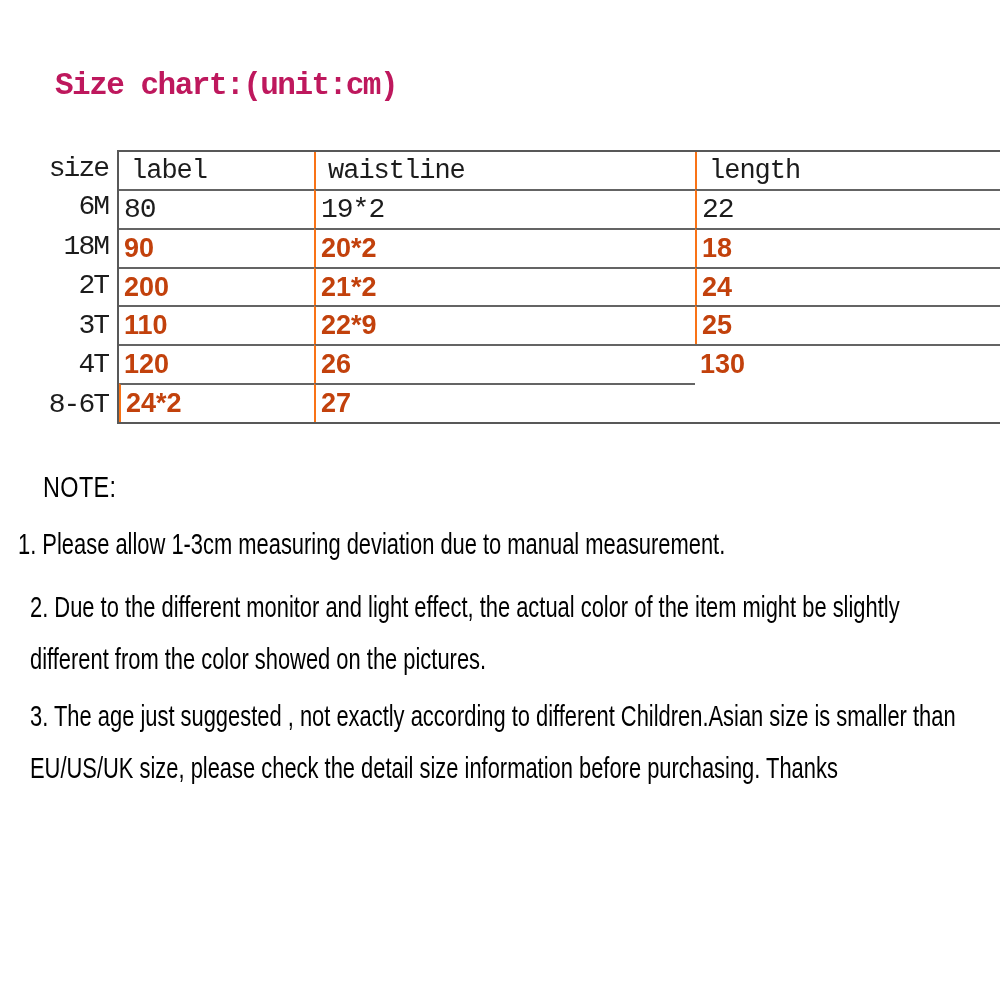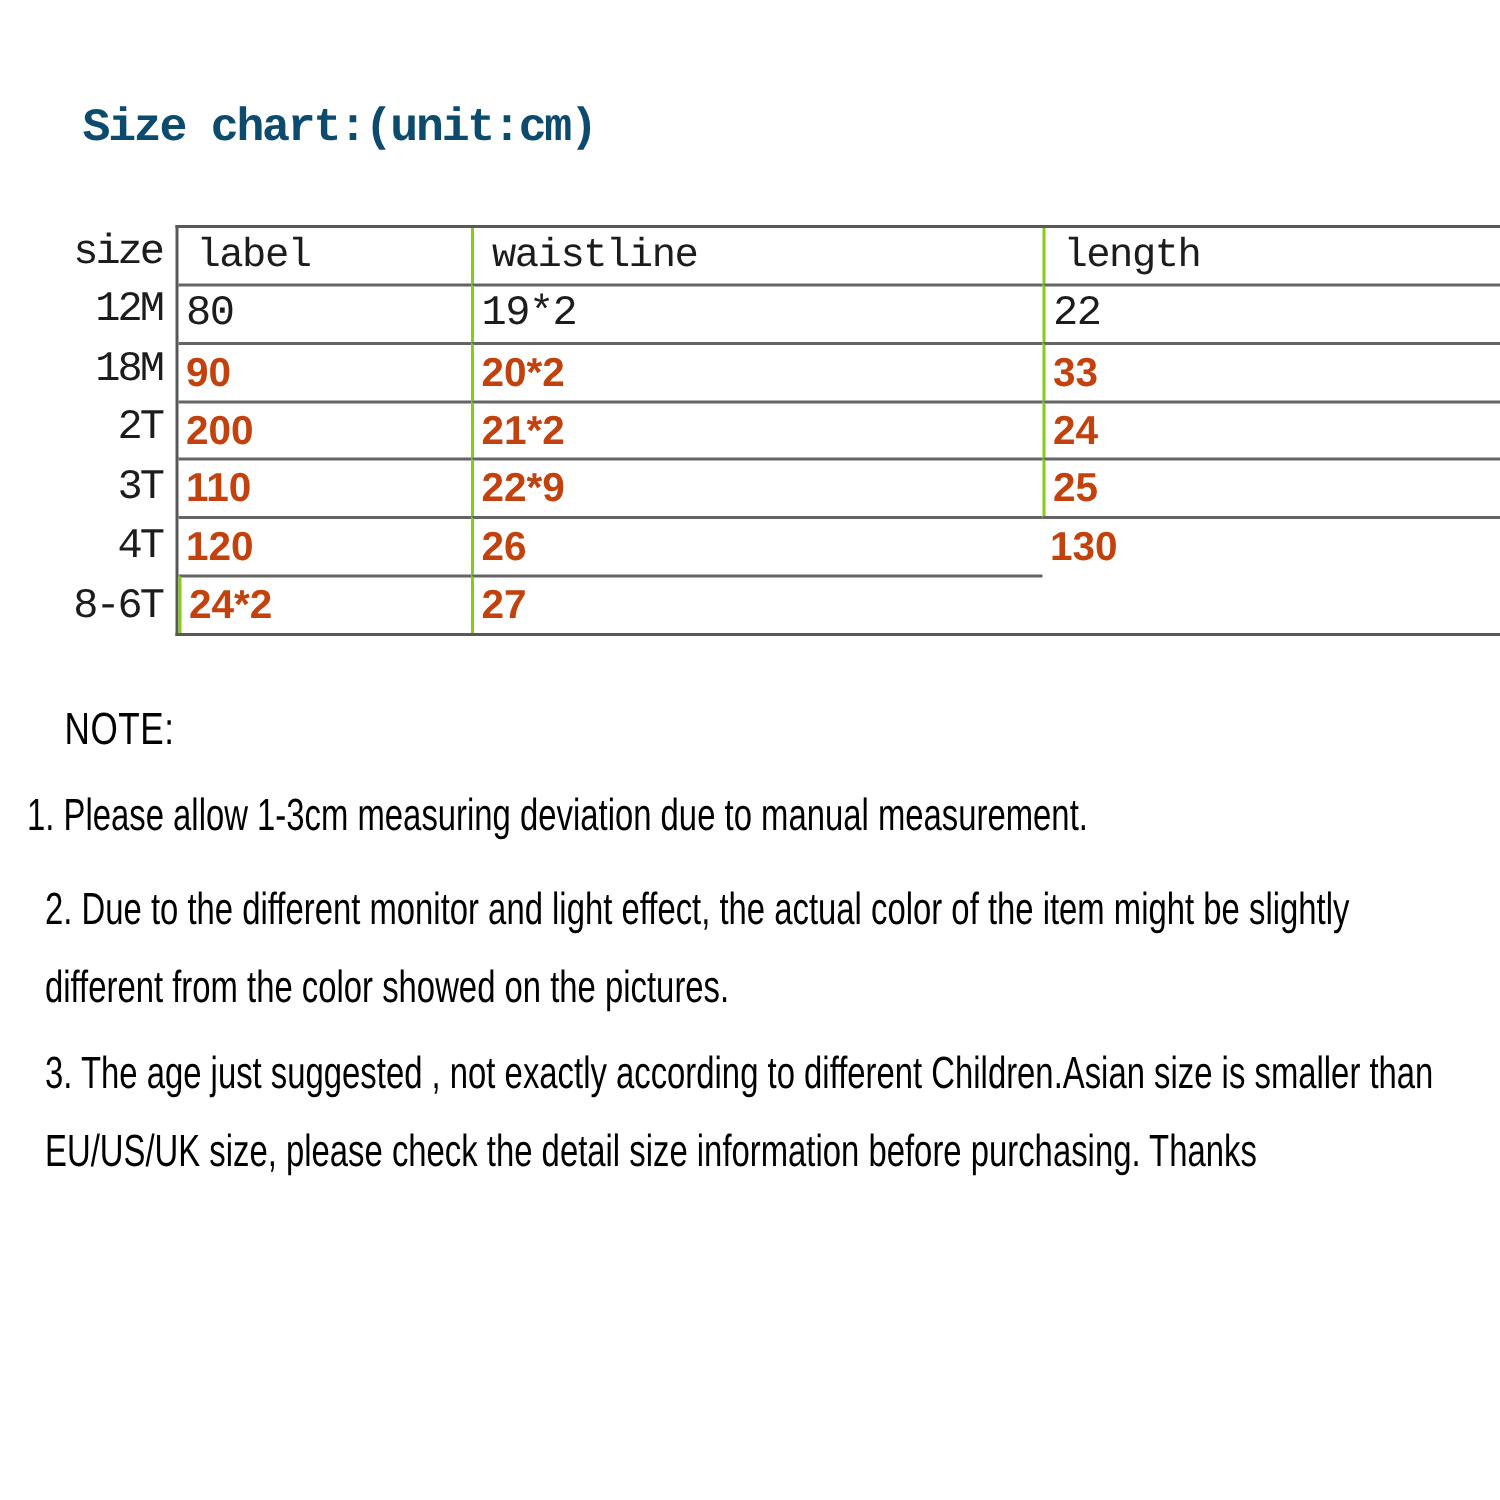--- a/index.html
+++ b/index.html
@@ -16,21 +16,21 @@
   }
   .title {
     position: absolute;
     left: 55px;
     top: 68px;
     margin: 0;
     font-family: "Liberation Mono", monospace;
     font-size: 31px;
     font-weight: 700;
     letter-spacing: -1.5px;
-    color: #0c4a6e;
+    color: #be185d;
     white-space: nowrap;
   }
   
   .size-col {
     position: absolute;
     left: 8px;
     top: 150px;
     width: 100px;
     height: 274px;
     display: grid;
@@ -60,21 +60,21 @@
     border: 2px solid #585858;
     border-right: none;
     background: #ffffff;
   }
   .cell {
     box-sizing: border-box;
     display: flex;
     align-items: center;
     padding-left: 5px;
     border-top: 2px solid #646464;
-    border-left: 2px solid #84cc16;
+    border-left: 2px solid #f97316;
     font-family: "Liberation Mono", monospace;
     font-size: 28px;
     letter-spacing: -1px;
     color: #1c1c1c;
     white-space: nowrap;
     overflow: hidden;
   }
   .cell.c0 { border-left: none; }
   .cell.r0 { border-top: none; padding-left: 12px; font-size: 27px; }
   .cell.sans {
@@ -102,41 +102,41 @@
 </style>
 </head>
 <body>
 
 <div class="page">
 
   <h1 class="title">Size chart:(unit:cm)</h1>
 
   <div class="size-col">
     <div class="size-cell">size</div>
-    <div class="size-cell">12M</div>
+    <div class="size-cell">6M</div>
     <div class="size-cell">18M</div>
     <div class="size-cell">2T</div>
     <div class="size-cell">3T</div>
     <div class="size-cell">4T</div>
     <div class="size-cell">8-6T</div>
   </div>
 
   <div class="data-table">
 
     <div class="cell r0 c0">label</div>
     <div class="cell r0">waistline</div>
     <div class="cell r0">length</div>
 
     <div class="cell c0">80</div>
     <div class="cell">19*2</div>
     <div class="cell">22</div>
 
     <div class="cell sans c0">90</div>
     <div class="cell sans">20*2</div>
-    <div class="cell sans">33</div>
+    <div class="cell sans">18</div>
 
     <div class="cell sans c0">200</div>
     <div class="cell sans">21*2</div>
     <div class="cell sans">24</div>
 
     <div class="cell sans c0">110</div>
     <div class="cell sans">22*9</div>
     <div class="cell sans">25</div>
 
     <div class="cell sans c0">120</div>

